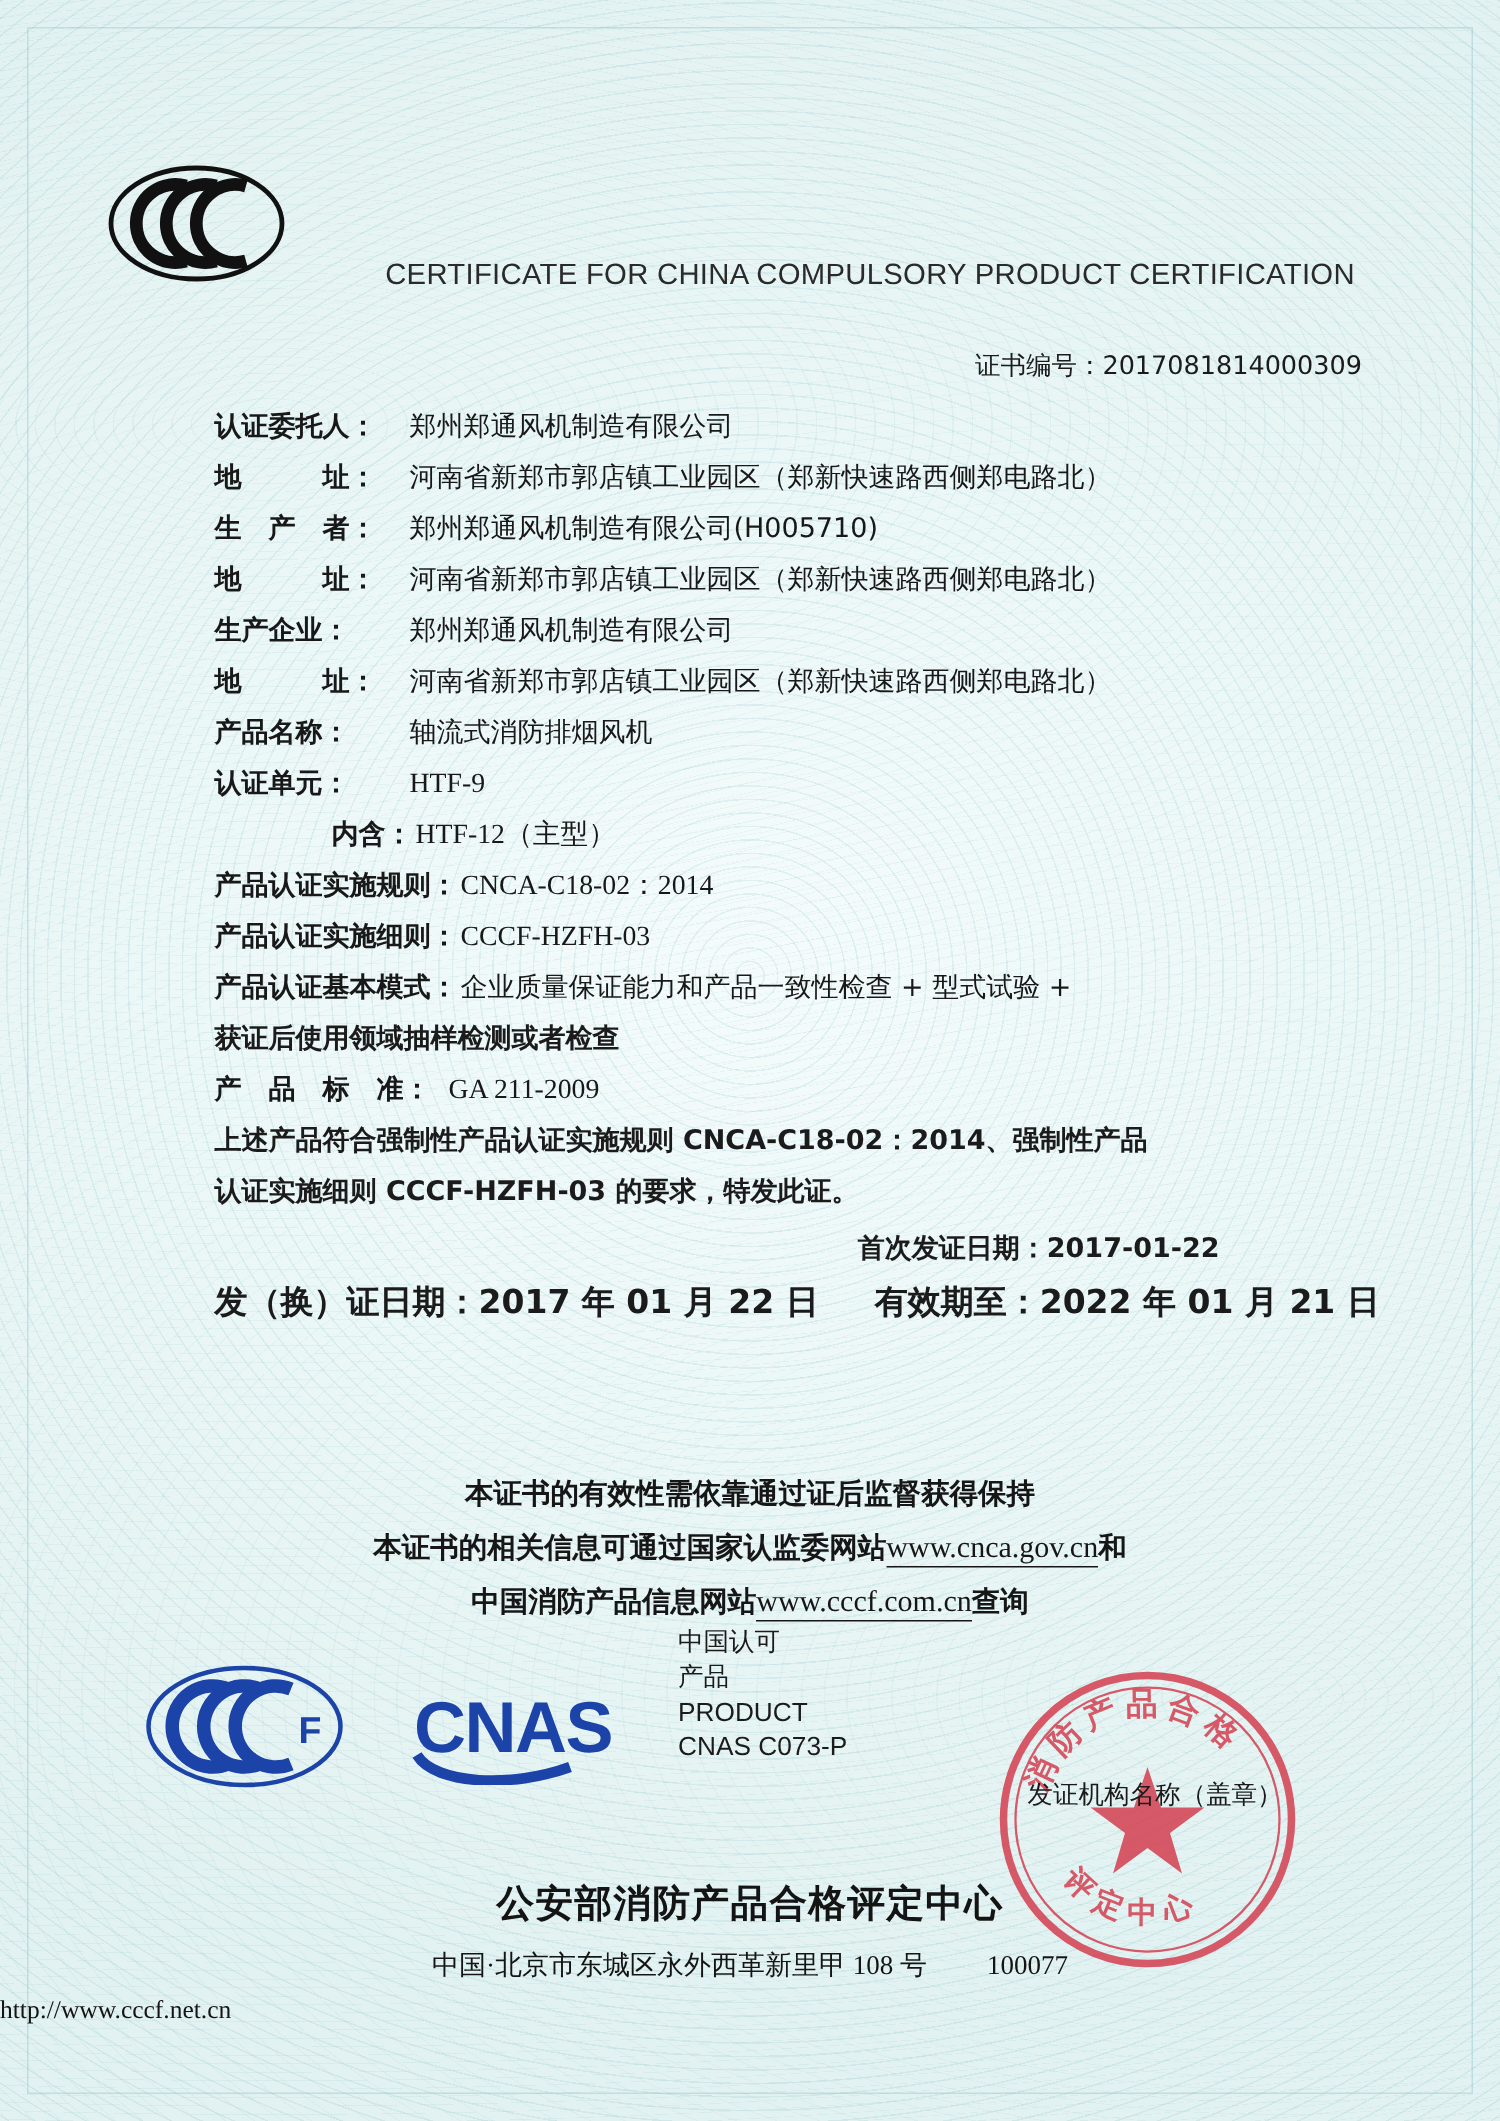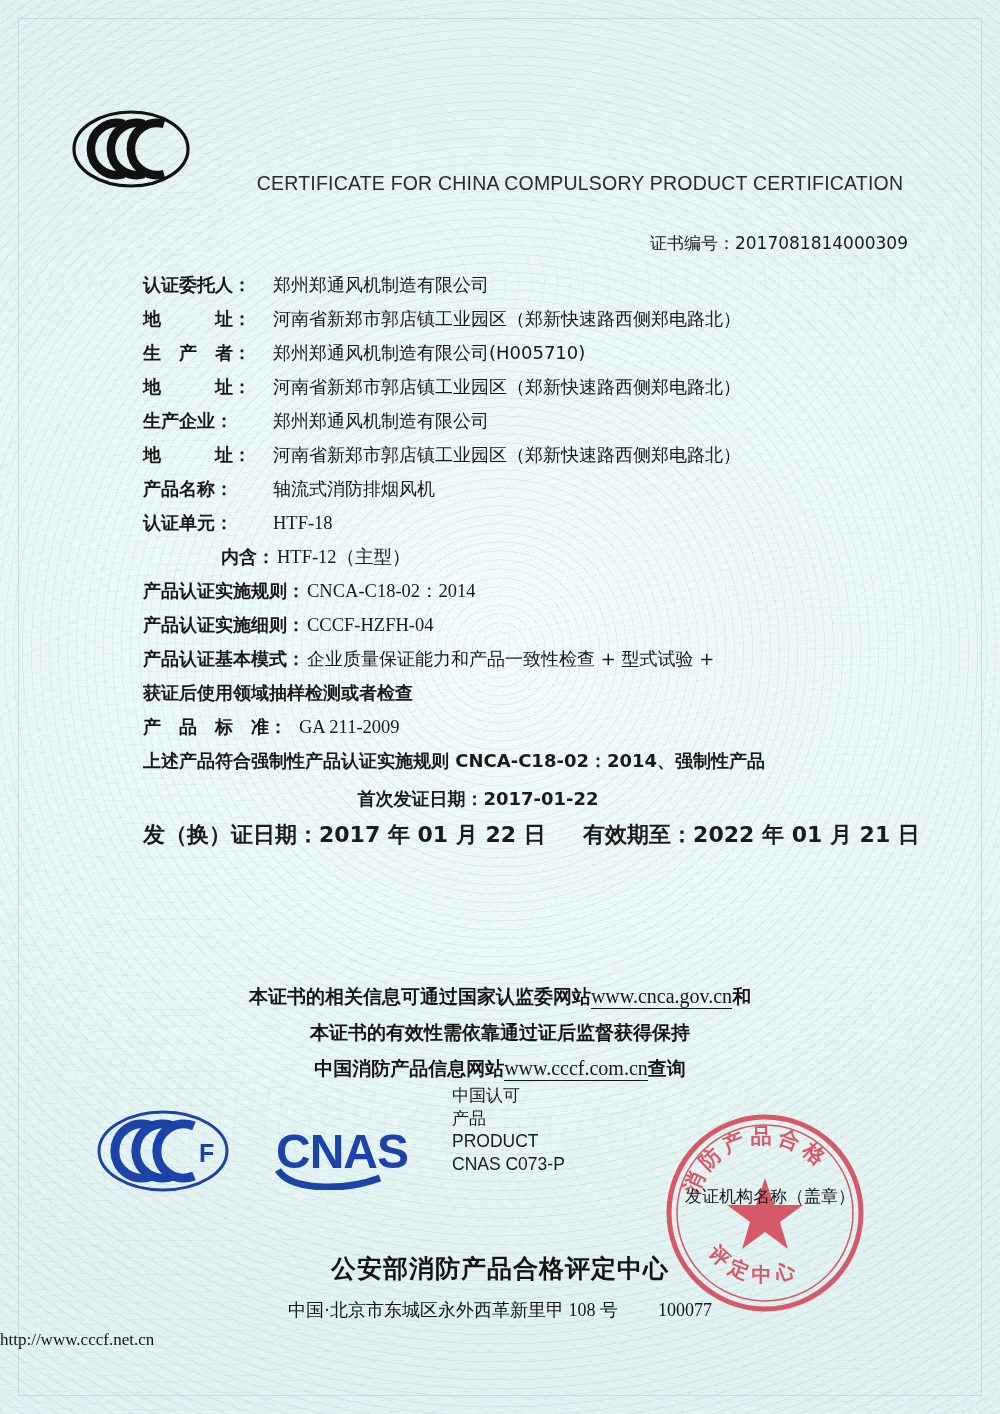--- a/index.html
+++ b/index.html
@@ -126,21 +126,21 @@
   .row.indent { padding-left: 78px; }
 
   .para {
     font-family: "DejaVu Sans", "Liberation Sans", sans-serif;
     font-weight: bold;
     font-size: 18px;
     line-height: 34px;
   }
 
   .issue-first {
-    text-align: center;
+    text-align: right;
     font-family: "DejaVu Sans", "Liberation Sans", sans-serif;
     font-weight: bold;
     font-size: 18px;
     padding-right: 120px;
     margin-top: 4px;
   }
   .issue-row {
     font-family: "DejaVu Sans", "Liberation Sans", sans-serif;
     font-weight: bold;
     font-size: 22px;
@@ -309,67 +309,68 @@
       <span class="val">河南省新郑市郭店镇工业园区（郑新快速路西侧郑电路北）</span>
     </div>
 
     <div class="row">
       <span class="lbl spaced">产品名称：</span>
       <span class="val">轴流式消防排烟风机</span>
     </div>
 
     <div class="row">
       <span class="lbl spaced">认证单元：</span>
-      <span class="val serifnum">HTF-18</span>
+      <span class="val serifnum">HTF-9</span>
     </div>
 
     <div class="row indent">
       <span class="lbl">内含：</span>
       <span class="val serifnum">HTF-12（主型）</span>
     </div>
 
     <div class="row">
       <span class="lbl">产品认证实施规则：</span>
       <span class="val serifnum">CNCA-C18-02：2014</span>
     </div>
 
     <div class="row">
       <span class="lbl">产品认证实施细则：</span>
-      <span class="val serifnum">CCCF-HZFH-04</span>
+      <span class="val serifnum">CCCF-HZFH-03</span>
     </div>
 
     <div class="row">
       <span class="lbl">产品认证基本模式：</span>
       <span class="val">企业质量保证能力和产品一致性检查 + 型式试验 +</span>
     </div>
     <div class="para">获证后使用领域抽样检测或者检查</div>
 
     <div class="row">
       <span class="lbl">产　品　标　准：</span>
       <span class="val serifnum" style="padding-left:12px">GA 211-2009</span>
     </div>
 
     <div class="para">上述产品符合强制性产品认证实施规则 CNCA-C18-02：2014、强制性产品</div>
+    <div class="para">认证实施细则 CCCF-HZFH-03 的要求，特发此证。</div>
 
     <div class="issue-first">
       <span>首次发证日期：</span><span>2017-01-22</span>
     </div>
 
     <div class="issue-row">
       <span>发（换）证日期：</span><span>2017 年 01 月 22 日</span>
       <span style="display:inline-block;width:22px"></span>
       <span>有效期至：</span><span>2022 年 01 月 21 日</span>
     </div>
   </div>
 
   <div class="notes">
+    <div>本证书的有效性需依靠通过证后监督获得保持</div>
     <div>
       <span>本证书的相关信息可通过国家认监委网站</span><span class="link">www.cnca.gov.cn</span><span>和</span>
     </div>
-    <div>本证书的有效性需依靠通过证后监督获得保持</div>
     <div>
       <span>中国消防产品信息网站</span><span class="link">www.cccf.com.cn</span><span>查询</span>
     </div>
   </div>
 
   <div class="logo-cccf">
     <svg width="135" height="82" viewBox="0 0 135 82">
       <ellipse cx="67" cy="41" rx="64" ry="39" fill="none" stroke="#1b43a8" stroke-width="3"></ellipse>
       <path d="M56 16 A27 27 0 1 0 56 66" fill="none" stroke="#1b43a8" stroke-width="9"></path>
       <path d="M77 16 A27 27 0 1 0 77 66" fill="none" stroke="#1b43a8" stroke-width="9"></path>

